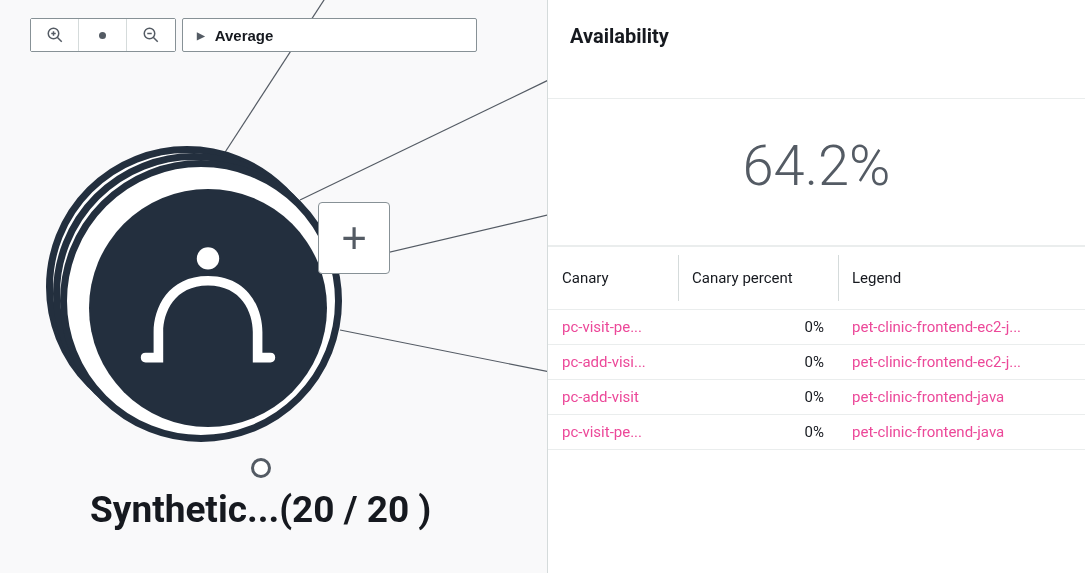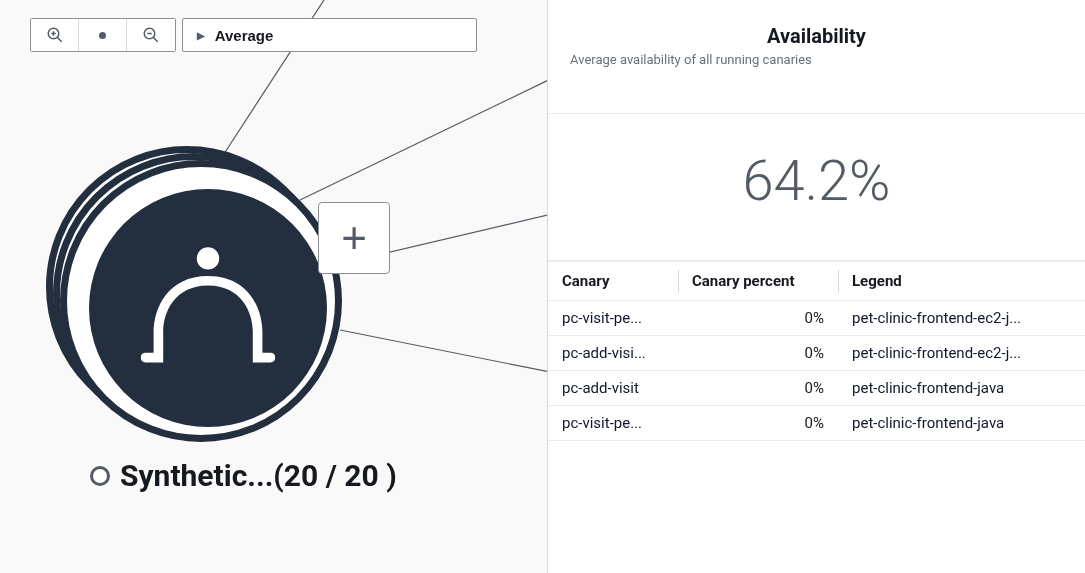--- a/index.html
+++ b/index.html
@@ -128,24 +128,25 @@
       cursor: pointer;
     }
 
     .node-label {
       position: absolute;
       left: 90px;
       top: 458px;
       display: flex;
       align-items: center;
       gap: 10px;
-      font-size: 30px;
+      font-size: 37px;
       font-weight: 700;
       color: #16191f;
       white-space: nowrap;
+      flex-direction: column;
     }
     .node-label .status-circle {
       width: 20px; height: 20px;
       border-radius: 50%;
       border: 3px solid #545b64;
       background: #fff;
       flex-shrink: 0;
     }
 
     
@@ -163,21 +164,20 @@
     }
 
     .card-header {
       padding: 24px 22px 16px 22px;
     }
     .card-title {
       font-size: 20px;
       font-weight: 700;
       color: #16191f;
       margin-bottom: 4px;
-      text-align: center;
     }
     .card-desc {
       font-size: 13px;
       color: #687078;
     }
 
     .big-number {
       text-align: center;
       font-size: 56px;
       font-weight: 300;
@@ -186,23 +186,23 @@
       border-top: 1px solid #eaeded;
       margin-top: 30px;
     }
 
     .table {
       width: 100%;
       border-collapse: collapse;
     }
     .table th {
       text-align: left;
-      font-weight: 700;
+      font-weight: 400;
       font-size: 15px;
-      padding: 10px 14px;
+      padding: 22px 14px;
       border-bottom: 1px solid #eaeded;
       border-top: 1px solid #eaeded;
       color: #16191f;
       position: relative;
     }
     .table th + th::before {
       content: "";
       position: absolute;
       left: 0;
       top: 8px;
@@ -215,21 +215,21 @@
     .table td {
       padding: 8px 14px;
       font-size: 15px;
       border-bottom: 1px solid #eaeded;
       white-space: nowrap;
       overflow: hidden;
       text-overflow: ellipsis;
       max-width: 0;
     }
     .td-success { text-align: right; padding-right: 28px; color: #16191f; }
-    .link { color: #0f172a; cursor: pointer; text-decoration: none; }
+    .link { color: #ec4899; cursor: pointer; text-decoration: none; }
 
   </style>
 </head>
 <body>
 
 <div class="left-panel">
 
   <svg class="graph-canvas" width="548" height="573">
     <line class="edge" x1="220" y1="160" x2="350" y2="-40"></line>
     <line class="edge" x1="300" y1="200" x2="590" y2="60"></line>
@@ -285,21 +285,20 @@
     <span>Synthetic...(20 / 20 )</span>
   </div>
 
 </div>
 
 <div class="right-panel">
 
   <div class="card">
     <div class="card-header">
       <div class="card-title">Availability</div>
-      <div class="card-desc">Average availability of all running canaries</div>
     </div>
     <div class="big-number">64.2%</div>
   </div>
 
   <div class="card" style="border-bottom:none;">
     <table class="table">
       <thead>
         <tr>
           <th class="th-canary">Canary</th>
           <th class="th-success">Canary percent</th>

